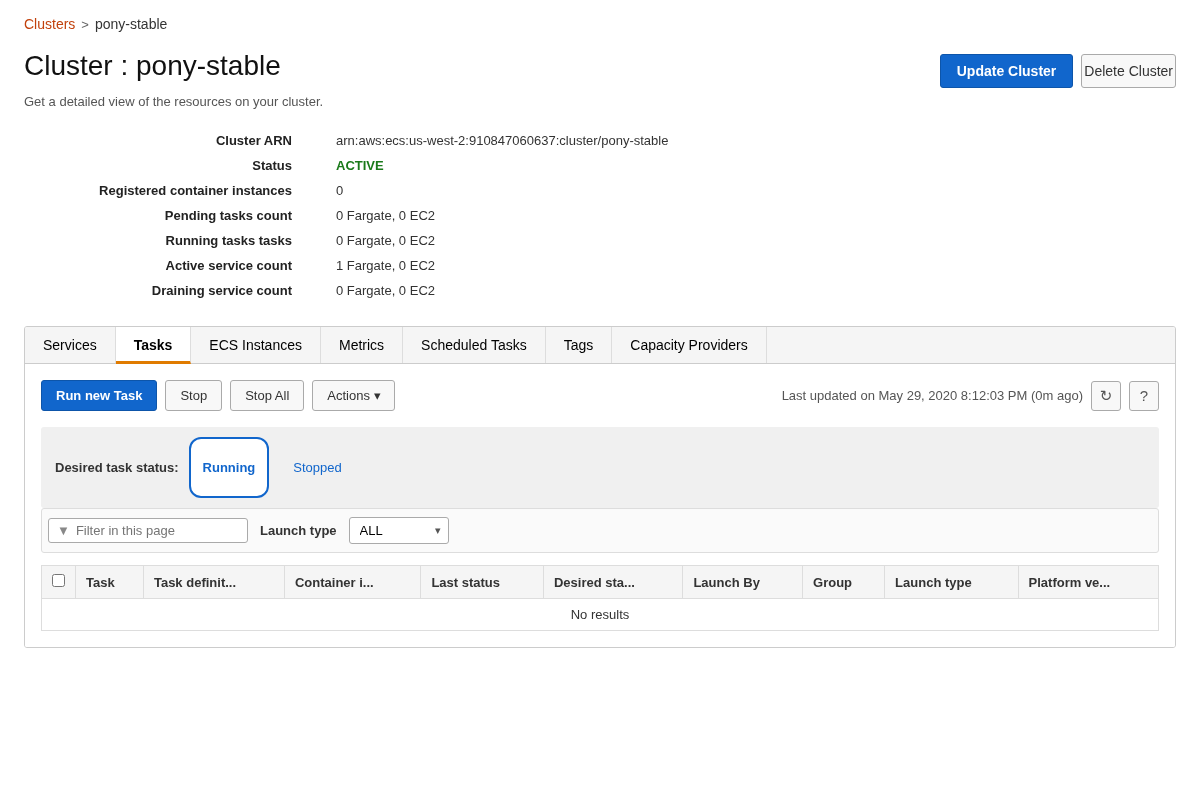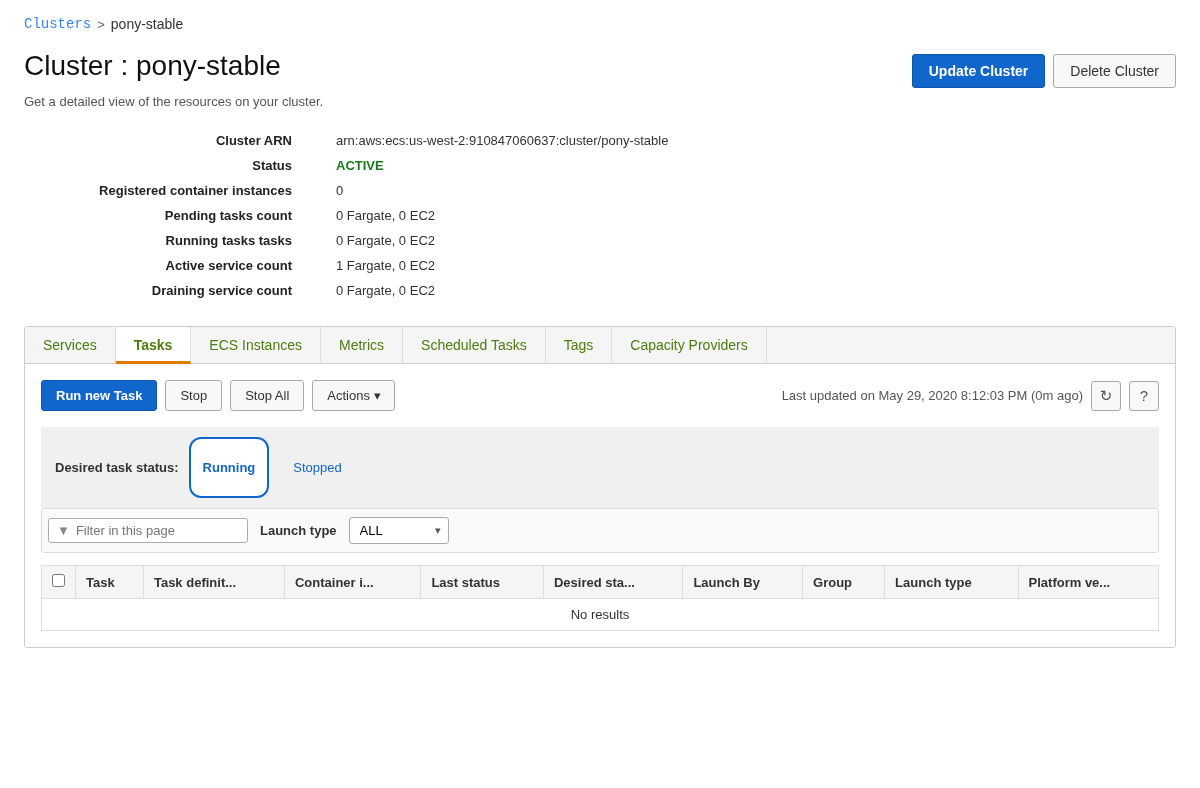--- a/index.html
+++ b/index.html
@@ -15,24 +15,23 @@
     }
     
     .breadcrumb {
       display: flex;
       align-items: center;
       gap: 6px;
       margin-bottom: 18px;
       font-size: 14px;
     }
     .breadcrumb-link {
-      color: #3b82f6;
+      color: #c2410c;
       cursor: pointer;
       text-decoration: none;
-      font-family: Liberation Mono, monospace;
     }
     .breadcrumb-sep { color: #666; font-size: 13px; }
     .breadcrumb-current { color: #333; }
 
     
     .page-header {
       display: flex;
       align-items: flex-start;
       justify-content: space-between;
       margin-bottom: 6px;
@@ -55,21 +54,21 @@
       padding: 8px 16px;
       border-radius: 3px;
       cursor: pointer;
       font-size: 14px;
       font-weight: 600;
     }
     .btn-secondary {
       background: #f8f8f8;
       color: #333;
       border: 1px solid #aaa;
-      padding: 8px 16px;
+      padding: 8px 2px;
       border-radius: 3px;
       cursor: pointer;
       font-size: 14px;
     }
     .page-subtitle {
       color: #555;
       font-size: 13px;
       margin-bottom: 24px;
     }
 
@@ -109,21 +108,21 @@
     }
     .tabs-bar {
       display: flex;
       background: #f5f5f5;
       border-bottom: 1px solid #ccc;
     }
     .tab-item {
       padding: 10px 18px;
       cursor: pointer;
       font-size: 14px;
-      color: #4d7c0f;
+      color: #000000;
       border-right: 1px solid #ddd;
       white-space: nowrap;
       user-select: none;
     }
     .tab-item.active {
       background: #fff;
       border-bottom: 3px solid #e07b00;
       font-weight: 600;
       margin-bottom: -1px;
       padding-bottom: 8px;

